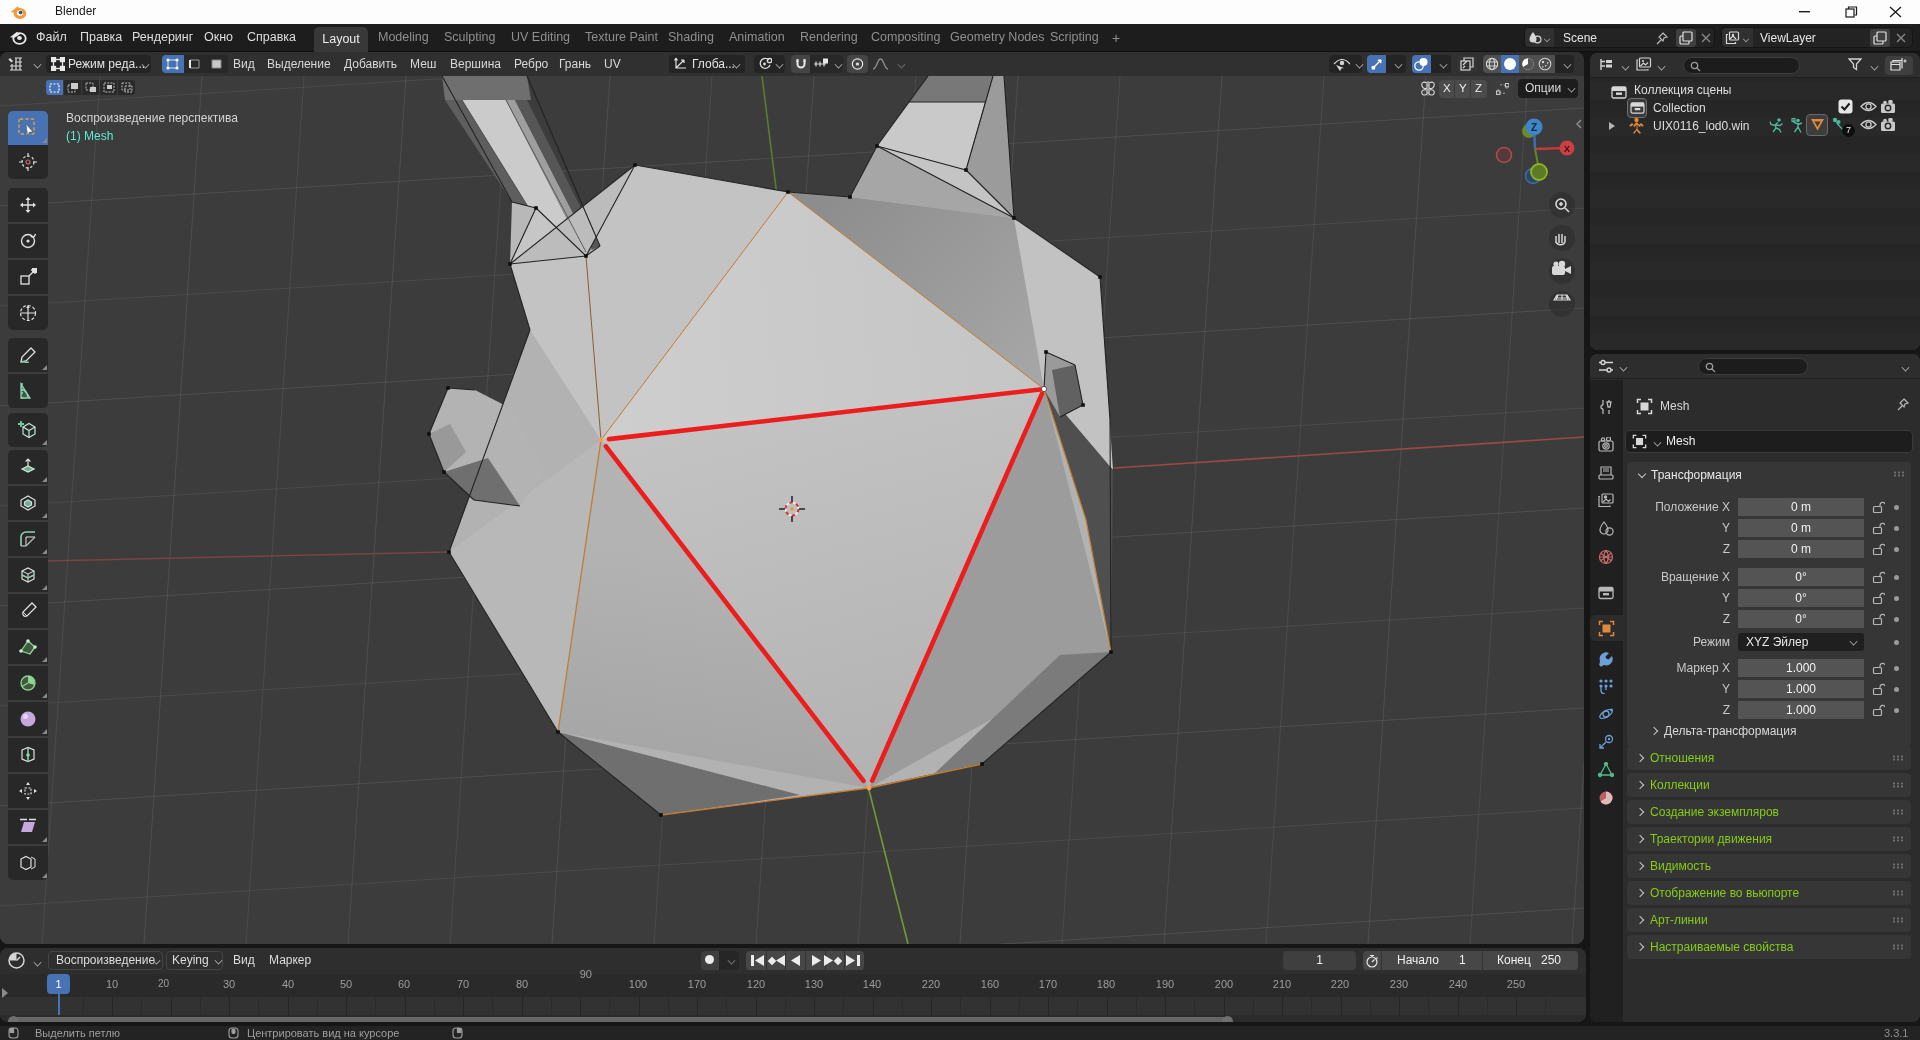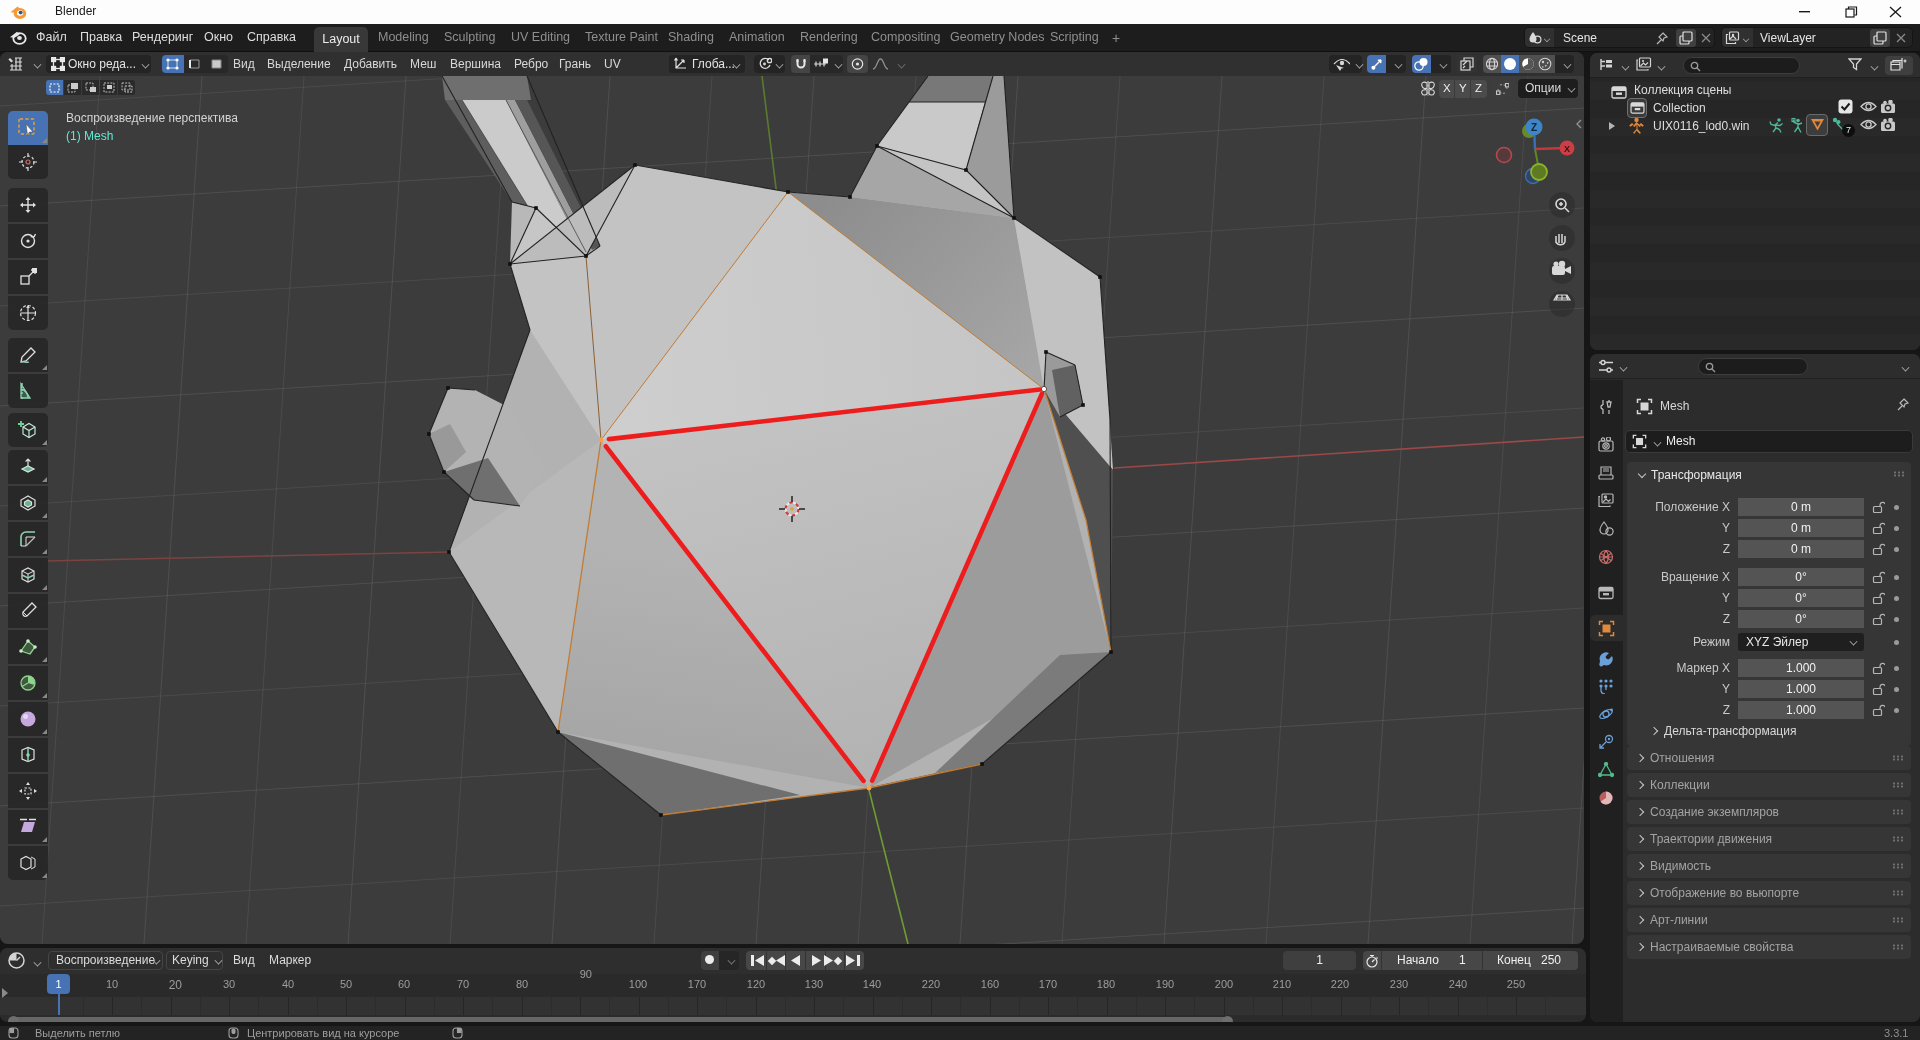--- a/index.html
+++ b/index.html
@@ -29,21 +29,21 @@
 .tool{position:absolute;left:8px;width:40px;height:34px;background:rgba(35,35,35,.82);display:flex;align-items:center;justify-content:center}
 .tool.act{background:#4772b3}
 
 .sbtn{position:absolute;top:0;width:17px;height:15px;background:rgba(40,40,40,.9);display:flex;align-items:center;justify-content:center}
 
 #outliner{left:1590px;top:53px;width:330px;height:297px;background:#262626;border-radius:7px;overflow:hidden}
 #props{left:1590px;top:354px;width:330px;height:668px;background:#2c2c2c;border-radius:7px;overflow:hidden}
 .phead{position:absolute;left:0;top:0;width:100%;height:25px;background:#2e2e2e;border-bottom:1px solid #202020}
 .search{position:absolute;background:#1c1c1c;border:1px solid #3d3d3d;border-radius:9px;height:17px}
 .row{position:absolute;font-size:12px;color:#dedede;white-space:nowrap}
-.panel{position:absolute;left:37px;width:284px;background:#363636;border-radius:4px;color:#a3a3a3;font-size:12px}
+.panel{position:absolute;left:37px;width:284px;background:#363636;border-radius:4px;color:#84cc16;font-size:12px}
 .ph{height:24px;line-height:24px}
 .grip{position:absolute;right:6px;top:9px;width:13px;height:6px;background-image:radial-gradient(circle,#808080 1px,transparent 1.2px);background-size:4px 3px;opacity:.8}
 .arrow-r{display:inline-block;width:6px;height:6px;border-right:1.5px solid #c8c8c8;border-bottom:1.5px solid #c8c8c8;transform:rotate(-45deg);margin:0 7px 1px 3px}
 .arrow-d{display:inline-block;width:6px;height:6px;border-right:1.5px solid #c8c8c8;border-bottom:1.5px solid #c8c8c8;transform:rotate(45deg);margin:0 6px 2px 2px}
 .lbl{position:absolute;font-size:12px;color:#c8c8c8;text-align:right}
 .fld{position:absolute;left:111px;width:126px;height:18px;background:#545454;color:#f2f2f2;font-size:12px;text-align:center;line-height:18px}
 .adot{position:absolute;left:266px;width:5px;height:5px;border-radius:50%;background:#9a9a9a}
 
 #timeline{left:0px;top:948px;width:1586px;height:74px;background:#2b2b2b;border-radius:8px;overflow:hidden}
 
@@ -361,21 +361,21 @@
     <span class="chev" style="position:absolute;left:30px;top:9px"></span>
 
     <div class="hbtn" style="left:46px;width:105px">
       <svg class="icon" style="left:5px;top:2px" width="14" height="14" viewBox="0 0 14 14" fill="none" stroke="#e8e8e8" stroke-width="1.3">
         <rect x="2.5" y="2.5" width="9" height="9"></rect>
             <rect x="0.5" y="0.5" width="4" height="4" fill="#e8e8e8"></rect>
             <rect x="9.5" y="0.5" width="4" height="4" fill="#e8e8e8"></rect>
             <rect x="0.5" y="9.5" width="4" height="4" fill="#e8e8e8"></rect>
             <rect x="9.5" y="9.5" width="4" height="4" fill="#e8e8e8"></rect>
       </svg>
-      <span style="position:absolute;left:22px;top:2px">Окно реда...</span>
+      <span style="position:absolute;left:22px;top:2px">Режим реда...</span>
       <span class="chev" style="position:absolute;left:92px;top:6px"></span>
     </div>
 
     <div class="abs" style="left:162px;top:3px;width:66px;height:18px;background:#282828;border-radius:4px"></div>
     <div class="abs" style="left:162px;top:3px;width:22px;height:18px;background:#4772b3;border-radius:4px 0 0 4px"></div>
     <svg class="icon" style="left:166px;top:6px" width="13" height="12" viewBox="0 0 13 12">
           <path d="M2 2 h9 v8 h-9 z" fill="none" stroke="#cfe0f2" stroke-width="1"></path>
           <circle cx="2" cy="2" r="1.6" fill="#fff"></circle>
           <circle cx="11" cy="2" r="1.6" fill="#fff"></circle>
           <circle cx="2" cy="10" r="1.6" fill="#fff"></circle>
@@ -1071,21 +1071,21 @@
 <div class="abs" style="left:1311.2px;top:49px;width:1px;height:18px;background:#2c2c2c"></div>
 <div class="abs" style="left:1340.5px;top:49px;width:1px;height:18px;background:#262626"></div>
 <div class="abs" style="left:1369.8px;top:49px;width:1px;height:18px;background:#2c2c2c"></div>
 <div class="abs" style="left:1399.0px;top:49px;width:1px;height:18px;background:#262626"></div>
 <div class="abs" style="left:1428.2px;top:49px;width:1px;height:18px;background:#2c2c2c"></div>
 <div class="abs" style="left:1457.5px;top:49px;width:1px;height:18px;background:#262626"></div>
 <div class="abs" style="left:1486.8px;top:49px;width:1px;height:18px;background:#2c2c2c"></div>
 <div class="abs" style="left:1516.0px;top:49px;width:1px;height:18px;background:#262626"></div>
 <div class="abs" style="left:1545.2px;top:49px;width:1px;height:18px;background:#2c2c2c"></div>
 <span class="abs" style="left:100px;top:30px;width:24px;text-align:center;font-size:11px;color:#9d9d9d">10</span>
-<span class="abs" style="left:158px;top:30px;width:24px;text-align:right;font-size:12px;color:#9d9d9d">20</span>
+<span class="abs" style="left:158px;top:30px;width:24px;text-align:left;font-size:10px;color:#9d9d9d">20</span>
 <span class="abs" style="left:217px;top:30px;width:24px;text-align:center;font-size:11px;color:#9d9d9d">30</span>
 <span class="abs" style="left:276px;top:30px;width:24px;text-align:center;font-size:11px;color:#9d9d9d">40</span>
 <span class="abs" style="left:334px;top:30px;width:24px;text-align:center;font-size:11px;color:#9d9d9d">50</span>
 <span class="abs" style="left:392px;top:30px;width:24px;text-align:center;font-size:11px;color:#9d9d9d">60</span>
 <span class="abs" style="left:451px;top:30px;width:24px;text-align:center;font-size:11px;color:#9d9d9d">70</span>
 <span class="abs" style="left:510px;top:30px;width:24px;text-align:center;font-size:11px;color:#9d9d9d">80</span>
 <span class="abs" style="left:568px;top:20px;width:24px;text-align:right;font-size:11px;color:#9d9d9d">90</span>
 <span class="abs" style="left:626px;top:30px;width:24px;text-align:center;font-size:11px;color:#9d9d9d">100</span>
 <span class="abs" style="left:685px;top:30px;width:24px;text-align:center;font-size:11px;color:#9d9d9d">170</span>
 <span class="abs" style="left:744px;top:30px;width:24px;text-align:center;font-size:11px;color:#9d9d9d">120</span>

